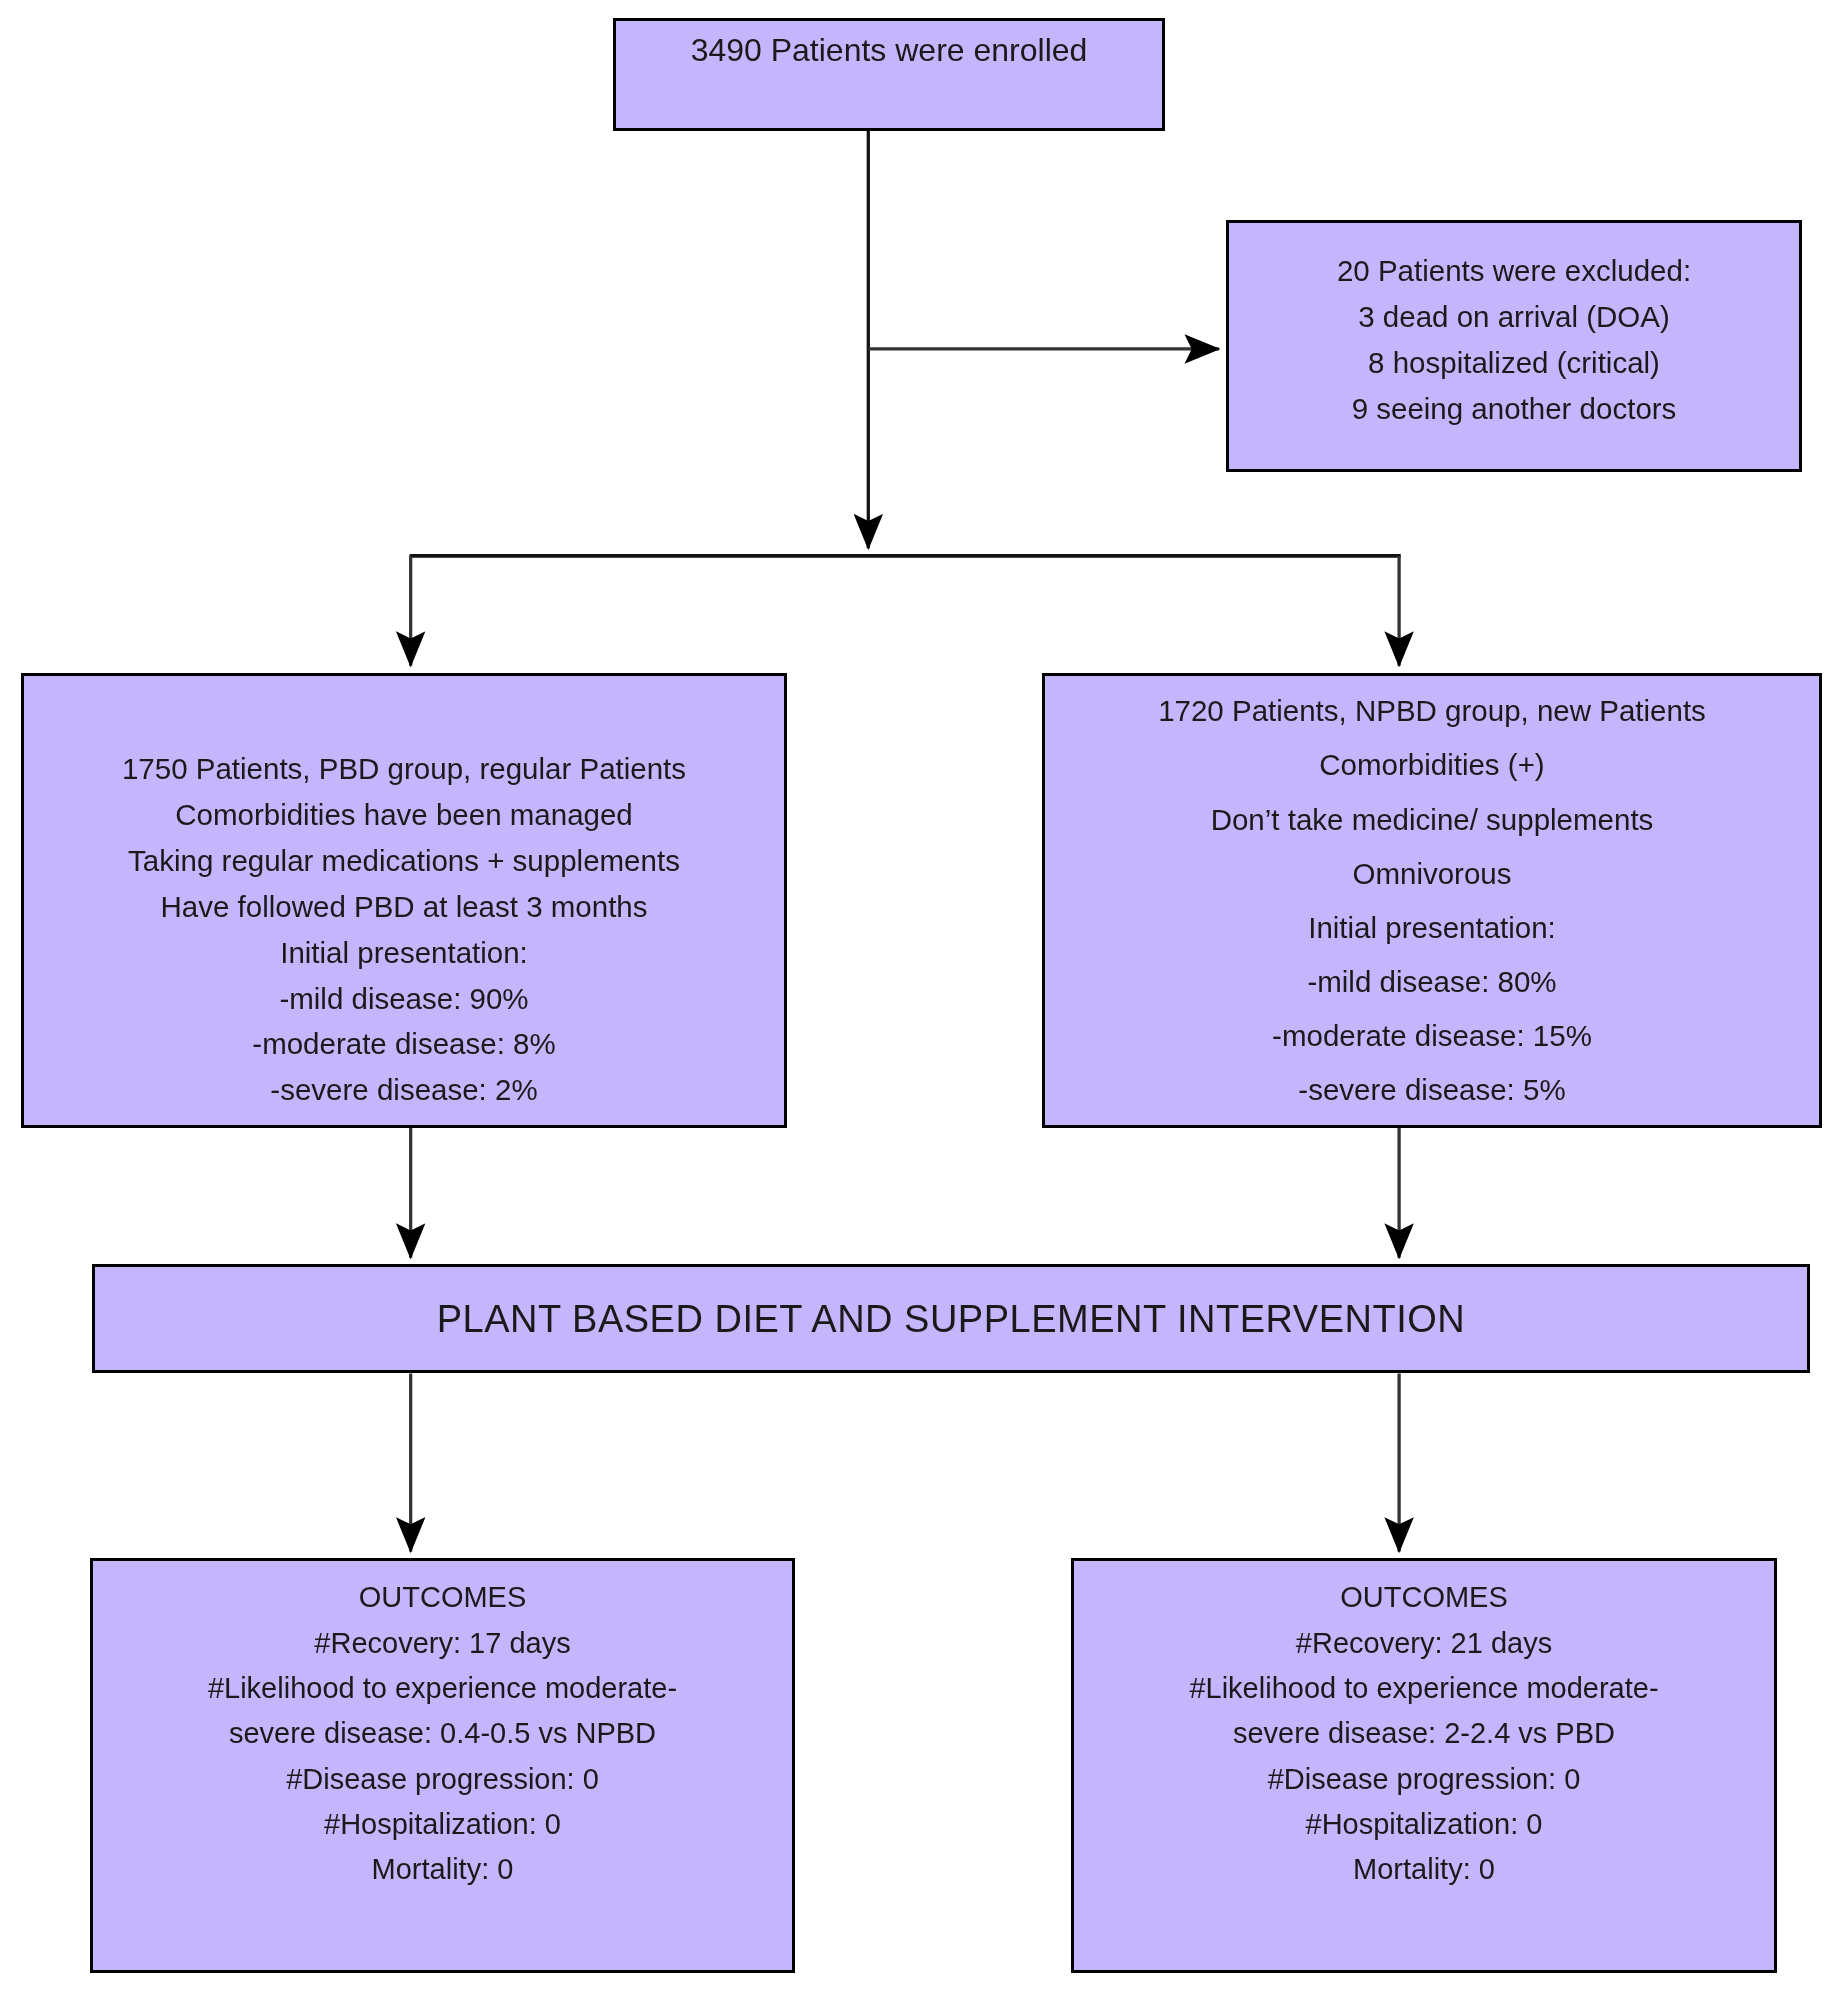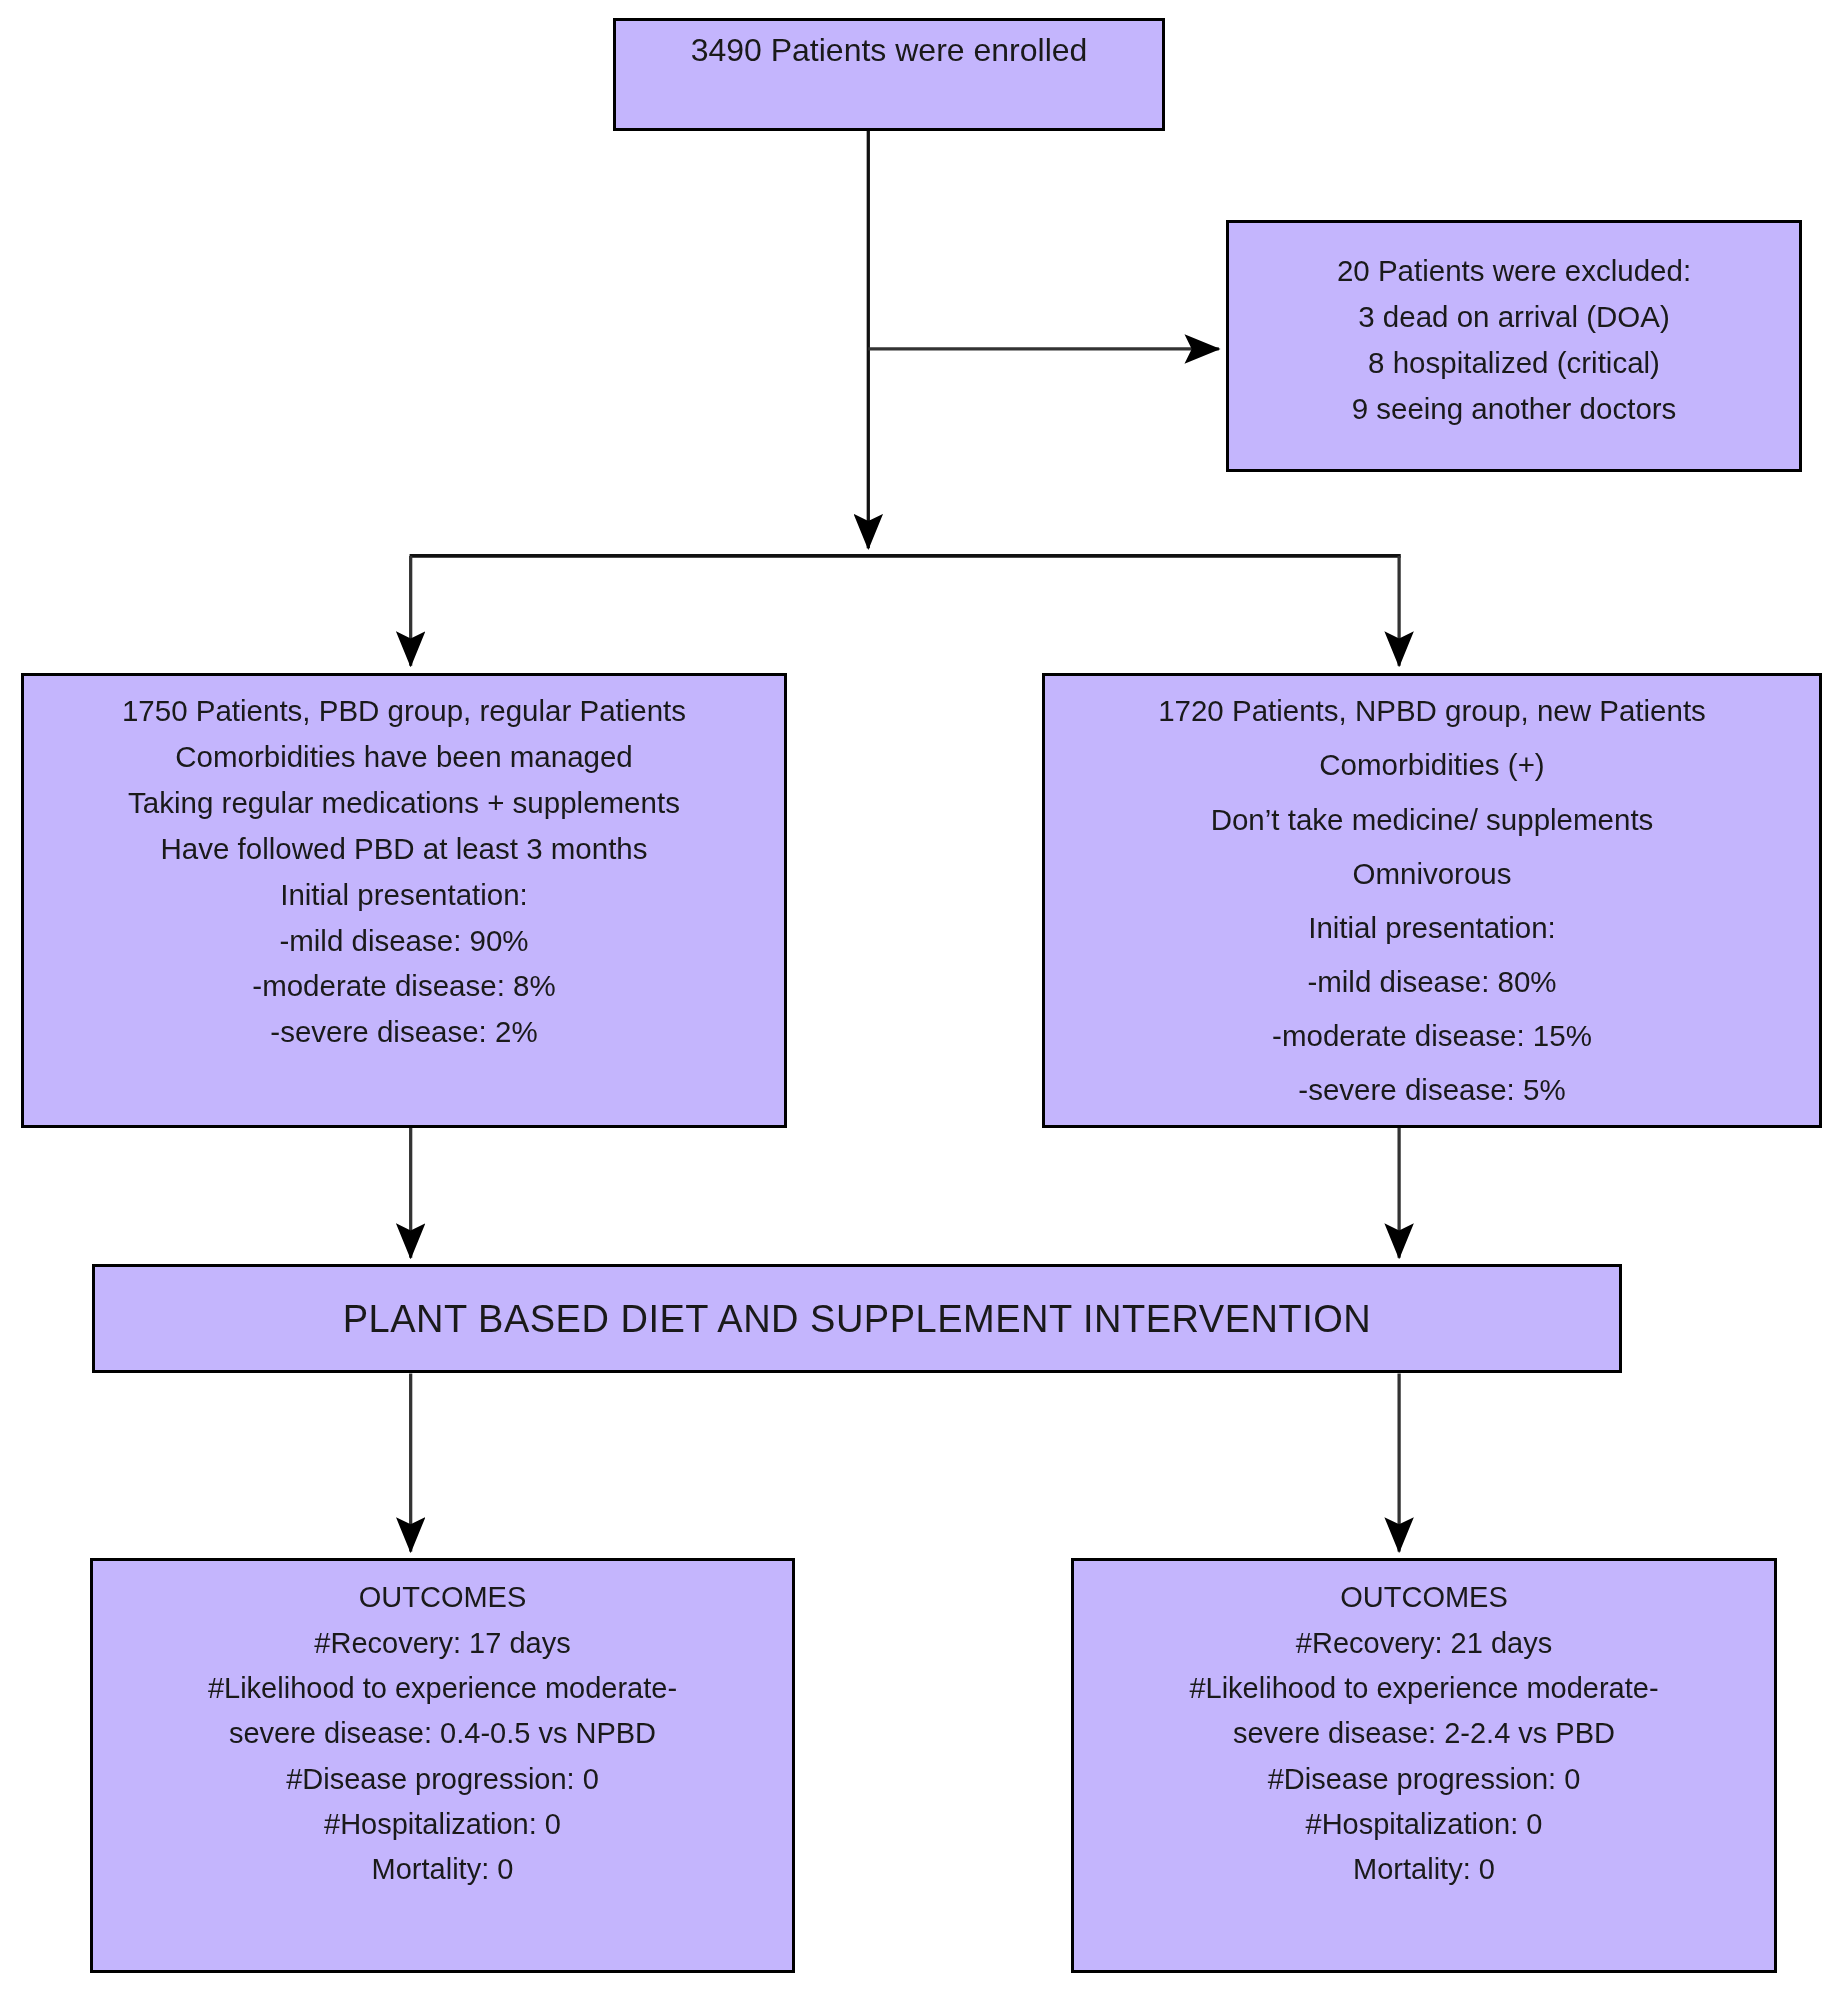--- a/index.html
+++ b/index.html
@@ -69,40 +69,40 @@
     margin: 8.2px 0;
   }
 
   
   #node-pbd {
     left: 21px;
     top: 673px;
     width: 766px;
     height: 455px;
     padding: 12px 0;
-    justify-content: flex-start;
+    justify-content: flex-end;
   }
   #node-npbd {
     left: 1042px;
     top: 673px;
     width: 780px;
     height: 455px;
     padding: 12px 0;
     justify-content: space-between;
   }
   #node-pbd .line, #node-npbd .line {
     font-size: 29.5px;
     margin: 8.2px 0;
   }
 
   
   #node-intervention {
     left: 92px;
     top: 1264px;
-    width: 1530px;
+    width: 1718px;
     height: 109px;
     justify-content: center;
   }
   #node-intervention .line {
     font-size: 38px;
     letter-spacing: 0.5px;
   }
 
   
   #node-outcome-pbd {

